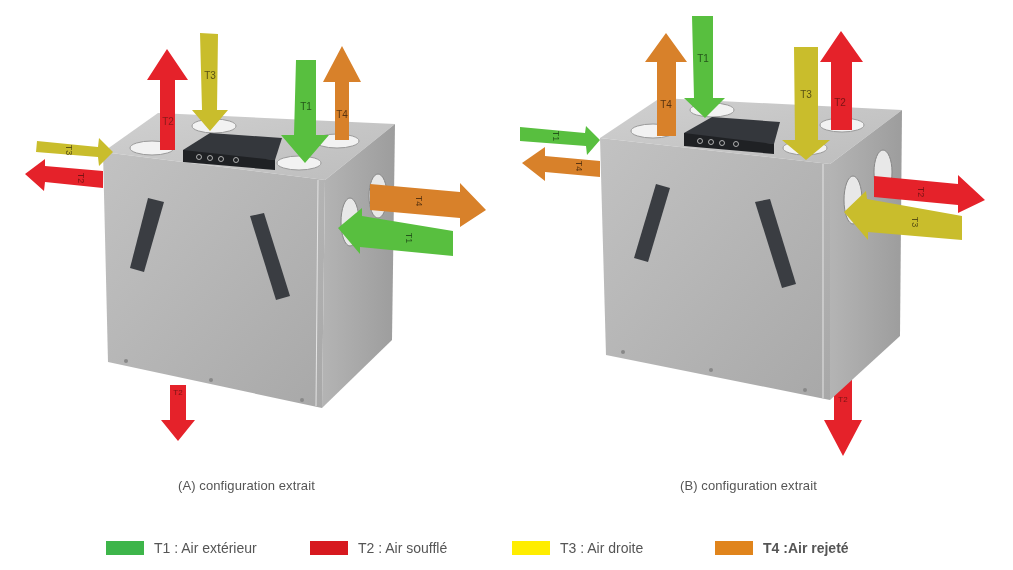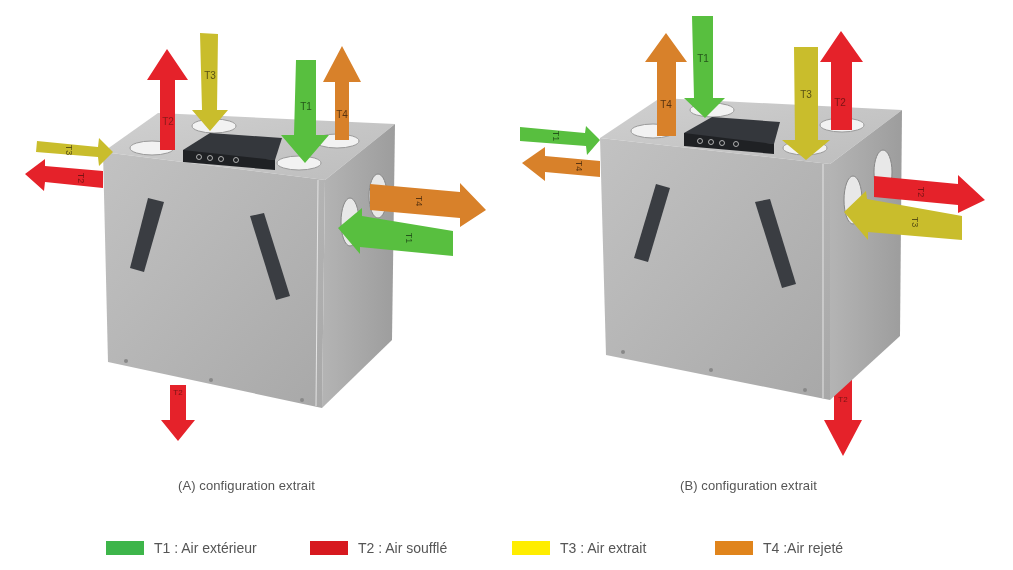--- a/index.html
+++ b/index.html
@@ -175,19 +175,19 @@
   <div class="legend-item" style="left:106px;">
     <span class="swatch" style="background:#3db54a;"></span>
     <span class="legend-label">T1 : Air extérieur</span>
   </div>
   <div class="legend-item" style="left:310px;">
     <span class="swatch" style="background:#d7191f;"></span>
     <span class="legend-label">T2 : Air soufflé</span>
   </div>
   <div class="legend-item" style="left:512px;">
     <span class="swatch" style="background:#ffed00;"></span>
-    <span class="legend-label">T3 : Air extrait</span>
+    <span class="legend-label">T3 : Air droite</span>
   </div>
-  <div class="legend-item" style="left:715px;">
+  <div class="legend-item" style="left:715px;font-weight:bold;">
     <span class="swatch" style="background:#e0841c;"></span>
     <span class="legend-label">T4 :Air rejeté</span>
   </div>
 </div>
 
 </body></html>

